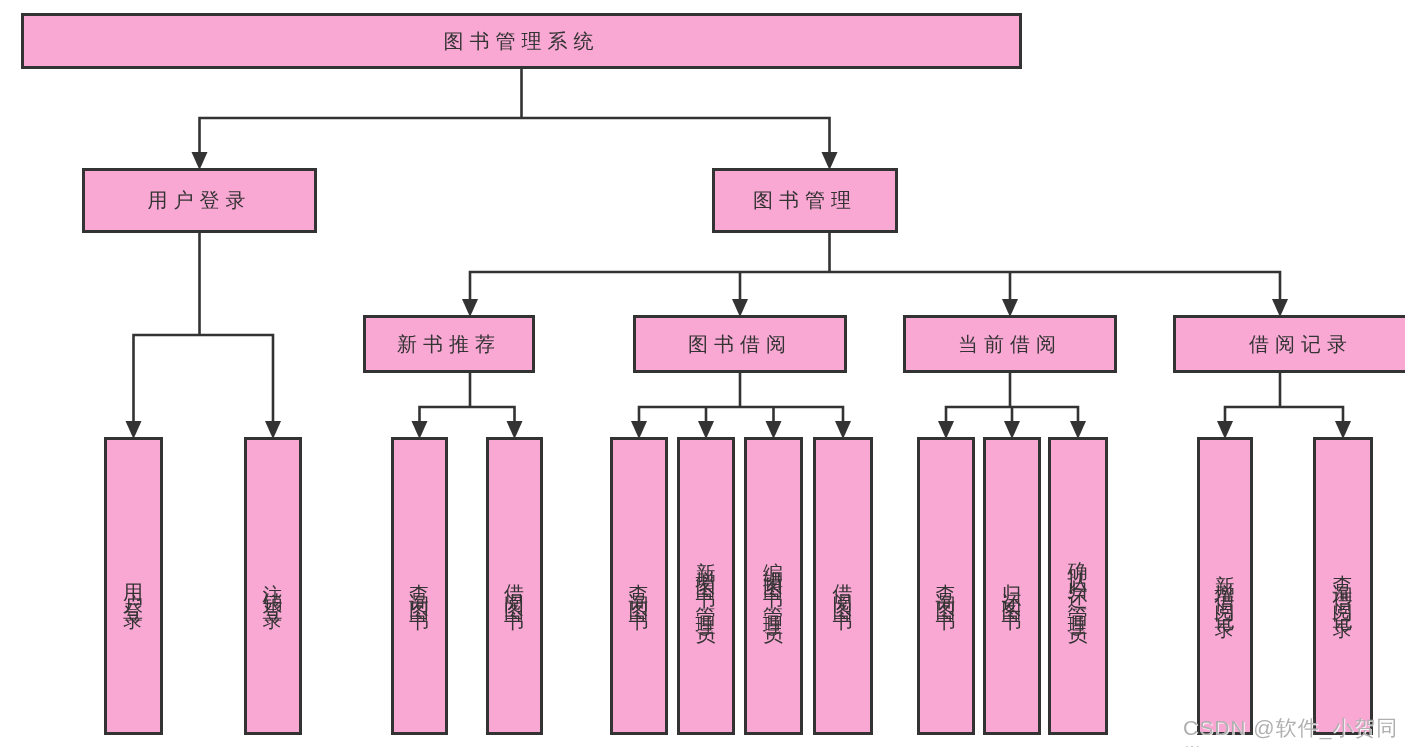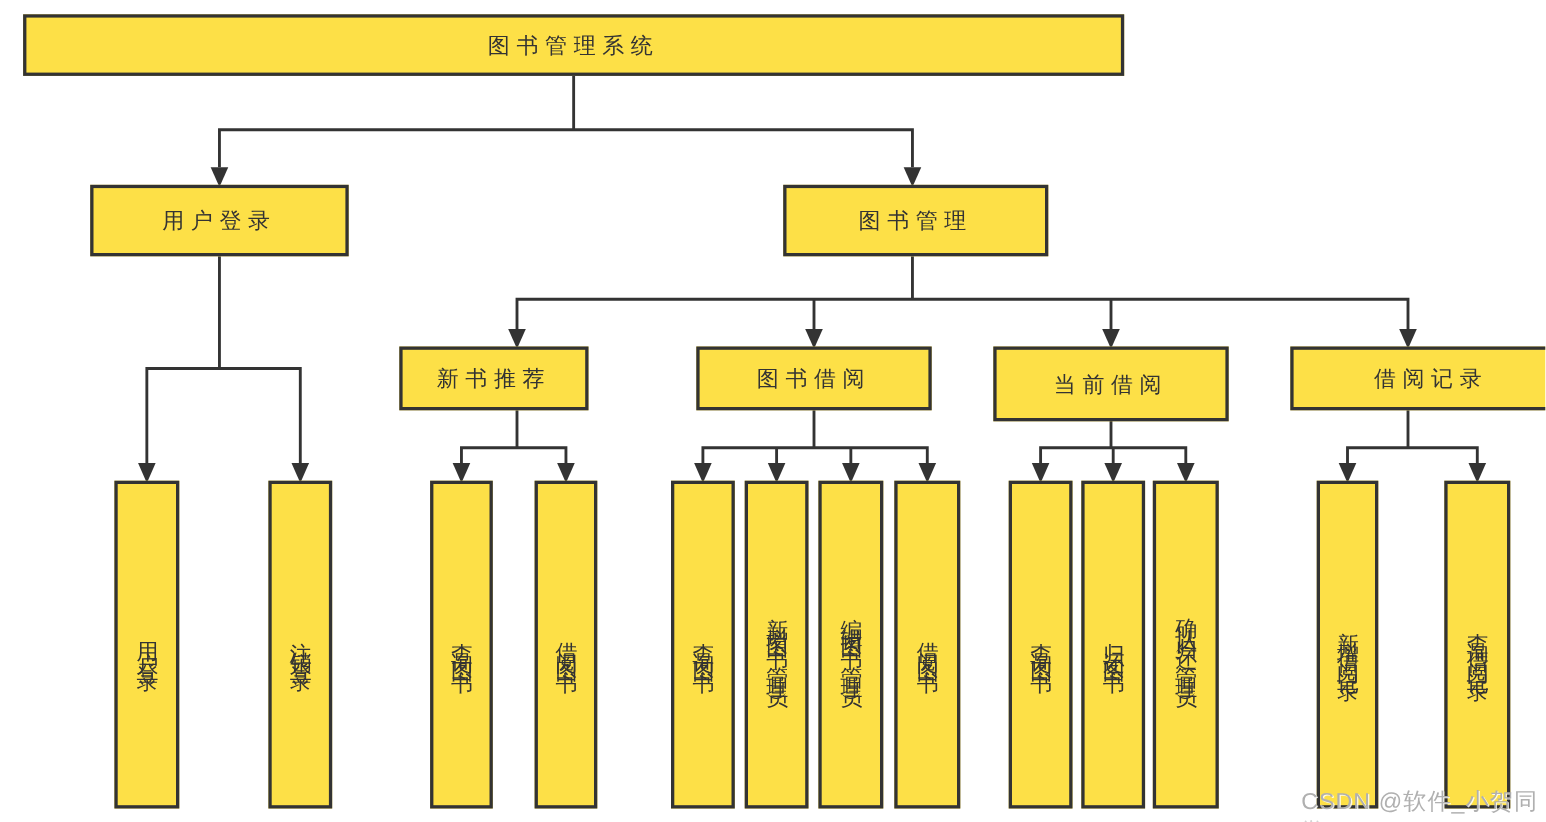--- a/index.html
+++ b/index.html
@@ -16,21 +16,21 @@
     font-family:"Liberation Sans", sans-serif;
     overflow:hidden;
   }
   .connectors{position:absolute;left:0;top:0;width:1405px;height:747px;}
   .connectors path{stroke:var(--line);stroke-width:2.6;fill:none;}
   .connectors polygon{fill:var(--line);stroke:none;}
   .node{
     position:absolute;
     box-sizing:border-box;
     border:3px solid var(--line);
-    background:#fde047;
+    background:#f9a8d4;
     display:flex;align-items:center;justify-content:center;
     color:var(--text);
     font-size:20px;
     letter-spacing:6px;
     white-space:nowrap;
   }
   .node.v span{
     writing-mode:vertical-rl;
     text-orientation:mixed;
     letter-spacing:9px;
@@ -87,31 +87,31 @@
     <polygon points="1335,421 1351,421 1343,439"></polygon>
   </svg>
 
   <div class="node" style="left:21px;top:13px;width:1001px;height:56px;">
     <span>图书管理系统</span>
   </div>
 
   <div class="node" style="left:82px;top:168px;width:235px;height:65px;">
     <span>用户登录</span>
   </div>
-  <div class="node" style="left:712px;top:168px;width:241px;height:65px;">
+  <div class="node" style="left:712px;top:168px;width:186px;height:65px;">
     <span>图书管理</span>
   </div>
 
   <div class="node" style="left:363px;top:315px;width:172px;height:58px;">
     <span>新书推荐</span>
   </div>
   <div class="node" style="left:633px;top:315px;width:214px;height:58px;justify-content:center;">
     <span>图书借阅</span>
   </div>
-  <div class="node" style="left:903px;top:315px;width:214px;height:68px;">
+  <div class="node" style="left:903px;top:315px;width:214px;height:58px;">
     <span>当前借阅</span>
   </div>
   <div class="node" style="left:1173px;top:315px;width:256px;height:58px;justify-content:center;">
     <span>借阅记录</span>
   </div>
 
   <div class="node v" style="left:104px;top:437px;width:59px;height:298px;">
     <span>用户登录</span>
   </div>
   <div class="node v" style="left:244px;top:437px;width:58px;height:298px;">

